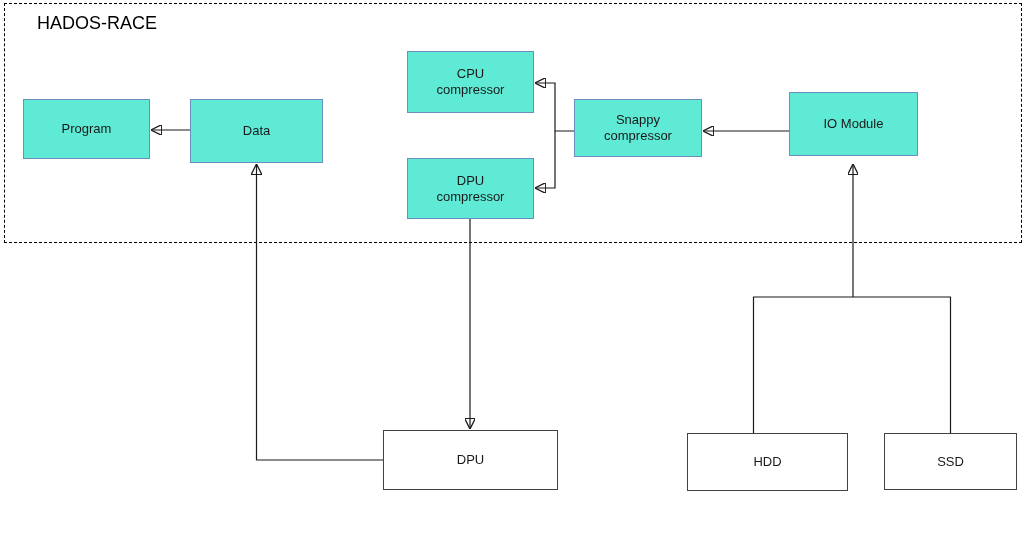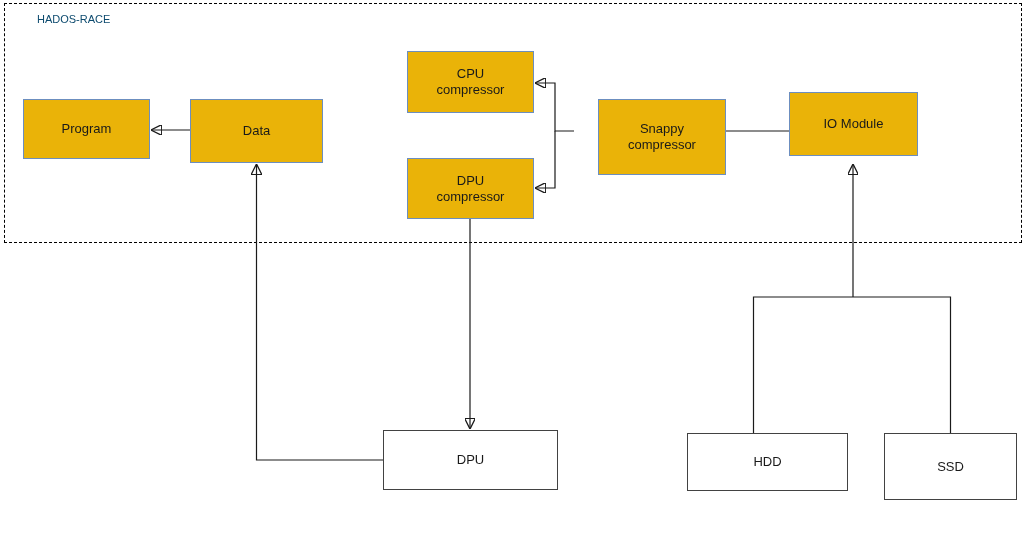--- a/index.html
+++ b/index.html
@@ -11,37 +11,37 @@
     overflow:hidden;
   }
   .group{
     position:absolute;
     border:1px dashed #000000;
     box-sizing:border-box;
     background:transparent;
   }
   .group-label{
     position:absolute;
-    font-size:11px;
-    color:#0c4a6e;
+    font-size:18px;
+    color:#000000;
     white-space:nowrap;
   }
   .node{
     position:absolute;
     display:flex;
     align-items:center;
     justify-content:center;
     text-align:center;
     font-size:13px;
     line-height:1.2;
     color:#1a1a1a;
     box-sizing:border-box;
   }
   .node span{white-space:pre-line;}
-  .node.blue{background:#eab308;border:1px solid #6c8ebf;}
+  .node.blue{background:#5eead4;border:1px solid #6c8ebf;}
   .node.plain{background:#ffffff;border:1px solid #424242;}
   svg.wires{
     position:absolute;left:0;top:0;
     pointer-events:none;
   }
   svg.wires path{fill:none;stroke:#1a1a1a;stroke-width:1.2;}
 </style>
 </head>
 <body>
 
@@ -87,34 +87,34 @@
   <div class="node blue" style="left:407px;top:51px;width:127px;height:62px">
     <span>CPU
 compressor</span>
   </div>
 
   <div class="node blue" style="left:407px;top:158px;width:127px;height:61px">
     <span>DPU
 compressor</span>
   </div>
 
-  <div class="node blue" style="left:598px;top:99px;width:128px;height:76px">
+  <div class="node blue" style="left:574px;top:99px;width:128px;height:58px">
     <span>Snappy
 compressor</span>
   </div>
 
   <div class="node blue" style="left:789px;top:92px;width:129px;height:64px">
     <span>IO Module</span>
   </div>
 
   <div class="node plain" style="left:383px;top:430px;width:175px;height:60px">
     <span>DPU</span>
   </div>
 
   <div class="node plain" style="left:687px;top:433px;width:161px;height:58px">
     <span>HDD</span>
   </div>
 
-  <div class="node plain" style="left:884px;top:433px;width:133px;height:67px">
+  <div class="node plain" style="left:884px;top:433px;width:133px;height:57px">
     <span>SSD</span>
   </div>
 
 </div>
 
 </body></html>

